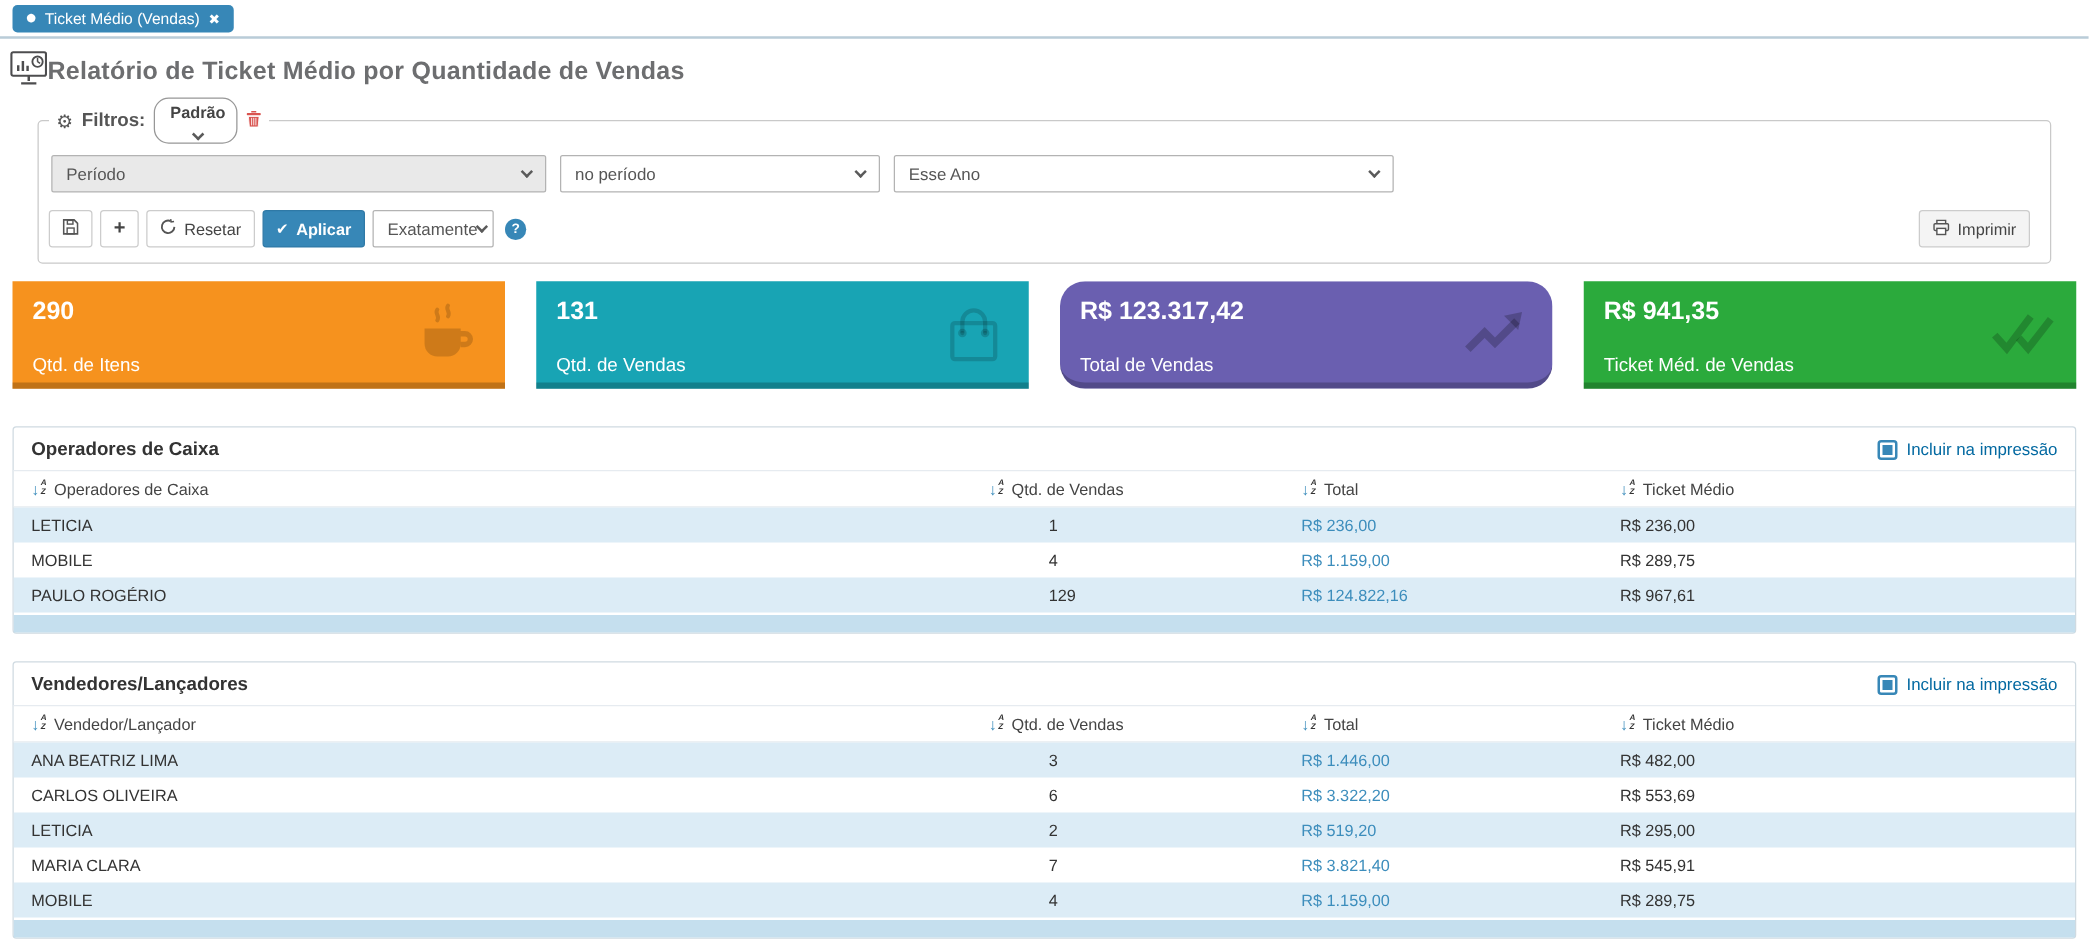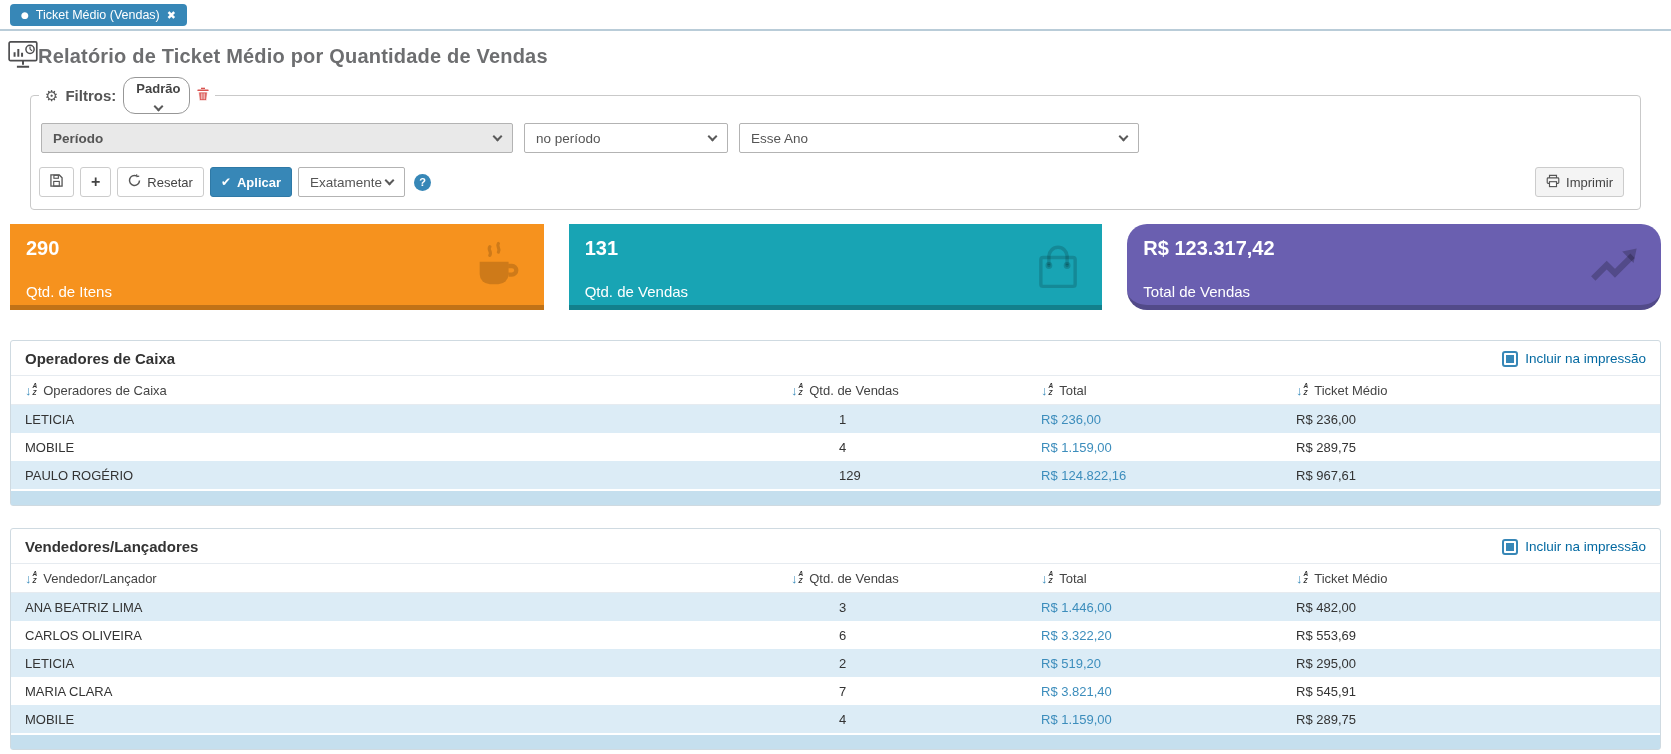--- a/index.html
+++ b/index.html
@@ -29,21 +29,21 @@
     font-size:15px; font-weight:bold; color:#555; }
   .gear { font-size:15px; color:#555; }
   .preset { border:1px solid #979797; border-radius:12px; padding:3px 9px 3px 12px; font-size:13px;
     font-weight:bold; color:#444; display:flex; gap:10px; align-items:center; background:#fff; cursor:pointer;flex-direction:column; }
   .chev { width:7px; height:7px; border-right:2px solid #5a5a5a; border-bottom:2px solid #5a5a5a;
     transform:rotate(45deg); margin-top:-3px; flex:none; }
   .selrow { display:flex; gap:11px; margin:7px 2px 14px; }
   .sel { border:1px solid #b3b3b3; border-radius:2px; height:30px; display:flex; align-items:center;
     justify-content:space-between; padding:0 11px; font-size:13.5px; color:#555; background:#fff; cursor:pointer; }
   .sel.gray { background:#e9e9e9; }
-  .w1{width:472px;font-weight:bold;} .w2{width:204px;} .w3{width:400px;}
+  .w1{width:396px;} .w2{width:256px;} .w3{width:400px;}
 
   .btnrow { display:flex; align-items:center; gap:6px; }
   .btn { background:#fff; border:1px solid #ccc; border-radius:3px; padding:0 10px; height:30px;
     font-size:13px; color:#444; display:inline-flex; align-items:center; gap:6px; cursor:pointer; }
   .btn.primary { background:#3787b7; border-color:#2f79a6; color:#fff; font-weight:bold; }
   .btn .ck { font-size:12px; }
   .plusbtn { font-size:16px; font-weight:bold; color:#444; }
   .help { width:17px; height:17px; border-radius:50%; background:#3787b7; color:#fff; font-size:11px;
     font-weight:bold; display:flex; align-items:center; justify-content:center; margin-left:3px; cursor:pointer; }
   .printbtn { margin-left:auto; margin-right:8px; background:#f4f4f4; }
@@ -155,21 +155,21 @@
           <path d="M12.4 7A5.4 5.4 0 1 1 9.2 2"></path>
           <path d="M9.2 0.3l0.4 2.4 2.5-0.4" stroke-width="1.3"></path>
         </svg>
       </span>
       <span>Resetar</span>
     </button>
     <button class="btn primary">
       <span class="ck glyph">✔</span>
       <span>Aplicar</span>
     </button>
-    <div class="sel" style="width:107px">
+    <div class="sel" style="width:97px">
       <span>Exatamente</span>
       <span class="chev"></span>
     </div>
     <span class="help">?</span>
     <button class="btn printbtn">
       <span>
         <svg width="14" height="14" viewBox="0 0 16 15" fill="none" stroke="#555" stroke-width="1.3">
           <path d="M4 4V1h8v3"></path>
           <rect x="1.4" y="4" width="13.2" height="6.2" rx="1"></rect>
           <rect x="4" y="8.3" width="8" height="5.6" fill="#fff"></rect>
@@ -212,20 +212,30 @@
   <div class="card" style="background: rgb(106, 95, 176); border-radius: 20px;">
     <div class="value">R$ 123.317,42</div>
     <div class="label">Total de Vendas</div>
     <span class="cicon">
       <svg width="62" height="56" viewBox="0 0 60 48">
         <path d="M8 38l13-13 8 8 17-17" fill="none" stroke="rgba(0,0,0,0.22)" stroke-width="6"></path>
         <path d="M36 12l14-3-3 14z" fill="rgba(0,0,0,0.22)"></path>
       </svg>
     </span>
   </div>
+  <div class="card" style="background: rgb(43, 170, 60);">
+    <div class="value">R$ 941,35</div>
+    <div class="label">Ticket Méd. de Vendas</div>
+    <span class="cicon">
+      <svg width="64" height="58" viewBox="0 0 60 48" fill="none" stroke="rgba(0,0,0,0.20)" stroke-width="5.5">
+        <path d="M12 26l9 10 18-24"></path>
+        <path d="M30 28l7 8 17-22"></path>
+      </svg>
+    </span>
+  </div>
 </div>
 
 <div class="panel">
   <div class="panel-head">
     <span class="panel-title">Operadores de Caixa</span>
     <span class="printcheck">
       <span class="checkbox">
           <span class="inner"></span>
         </span>
       <span>Incluir na impressão</span>

